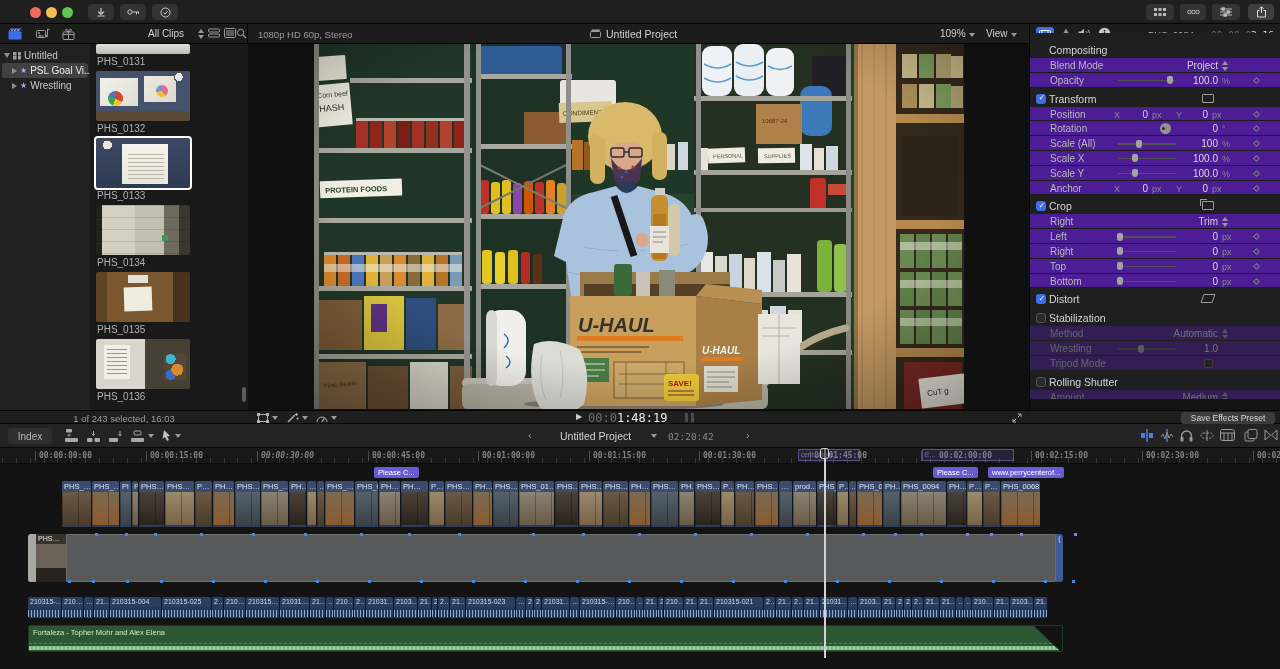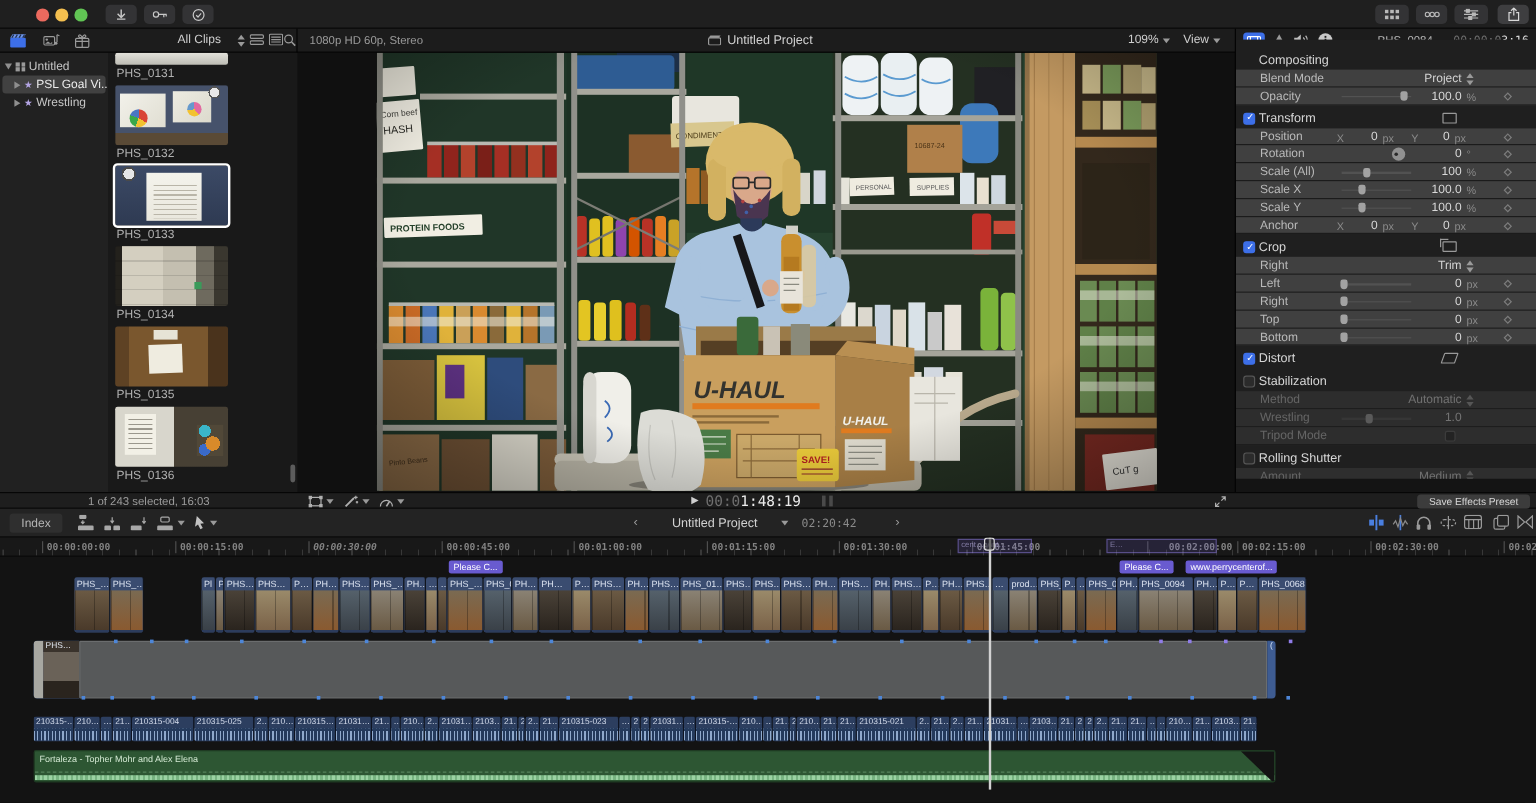--- a/index.html
+++ b/index.html
@@ -79,21 +79,21 @@
 
 .ins-h0,.ins-hdr{position:relative;height:16px;margin-top:3px}
 .h0l,.hl{position:absolute;left:19px;top:2px;font-size:10.5px;color:#d6d6d6}
 .ins-h0 .h0l{left:19px}
 .cb{position:absolute;left:6px;top:3px;width:10px;height:10px;border-radius:2.5px;background:#2b2b2b;border:1px solid #565656}
 .cb.on{background:#3d6fe8;border-color:#3d6fe8}
 .cb.on::after{content:"✓";position:absolute;left:1.5px;top:-1.5px;font-size:8px;color:#fff}
 .hic{position:absolute;left:172px;top:3px;width:12px;height:9px;border:1px solid #9a9a9a;border-radius:1px}
 .hic.skew{transform:skewX(-20deg)}
 .hic.crop::before{content:"";position:absolute;left:-3px;top:-3px;width:6px;height:6px;border-left:1px solid #9a9a9a;border-top:1px solid #9a9a9a}
-.ins-row{position:relative;height:14.8px;background:#404040;border-bottom:1px solid #1b1b1b}
+.ins-row{position:relative;height:14.8px;background:#4c1d95;border-bottom:1px solid #1b1b1b}
 .ins-row.dim{opacity:.45}
 .rl{position:absolute;left:20px;top:2px;font-size:10px;color:#b9b9b9;white-space:nowrap}
 .ctl-slider{position:absolute;left:88px;top:7px;width:58px;height:1.5px;background:#525252}
 .sthumb{position:absolute;top:-3.5px;width:6px;height:8px;margin-left:-3px;background:#a2a2a2;border-radius:2px 2px 3px 3px}
 .ctl-dial{position:absolute;left:130px;top:2px;width:11px;height:11px;border-radius:50%;background:#919191}
 .ctl-dial::after{content:"";position:absolute;left:2px;top:4px;width:3px;height:3px;border-radius:50%;background:#2a2a2a}
 .ctl-popup{position:absolute;right:52px;top:2px;display:flex;gap:3px;align-items:center}
 .pv{font-size:10px;color:#d2d2d2}
 .ctl-check{position:absolute;left:174px;top:3px;width:9px;height:9px;border:1px solid #5f5f5f;border-radius:2px;background:#2a2a2a}
 .rv{position:absolute;left:142px;top:2px;width:46px;text-align:right;font-size:10px;color:#d8d8d8}
@@ -1070,21 +1070,21 @@
           <b class="rtxt">00:01:15:00</b>
         </span>
         <span class="rlab" style="left: 699px;">
           <i class="rtick"></i>
           <b class="rtxt">00:01:30:00</b>
         </span>
         <span class="rlab" style="left: 810px;">
           <i class="rtick"></i>
           <b class="rtxt">00:01:45:00</b>
         </span>
-        <span class="rlab" style="left: 956px; gap: 17px;">
+        <span class="rlab" style="left: 921px; gap: 17px;">
           <i class="rtick"></i>
           <b class="rtxt">00:02:00:00</b>
         </span>
         <span class="rlab" style="left: 1031px;">
           <i class="rtick"></i>
           <b class="rtxt">00:02:15:00</b>
         </span>
         <span class="rlab" style="left: 1142px;">
           <i class="rtick"></i>
           <b class="rtxt">00:02:30:00</b>
@@ -1101,21 +1101,21 @@
       <span class="badge" style="left: 988px;"><span>www.perrycenterof...</span></span>
     <div id="lane-video">
       <div class="vclip" style="width: 30px;">
           <span class="vclip-t">PHS_…</span>
           <div class="vthumb th0"></div>
         </div>
         <div class="vclip" style="width: 28px;">
           <span class="vclip-t">PHS_…</span>
           <div class="vthumb th1"></div>
         </div>
-        <div class="vclip" style="width: 12px; margin-left: 48px;">
+        <div class="vclip" style="width: 12px;">
           <span class="vclip-t">Pl</span>
           <div class="vthumb th2"></div>
         </div>
         <div class="vclip" style="width: 7px;">
           <span class="vclip-t">P</span>
           <div class="vthumb th3"></div>
         </div>
         <div class="vclip" style="width: 26px;">
           <span class="vclip-t">PHS…</span>
           <div class="vthumb th4"></div>

